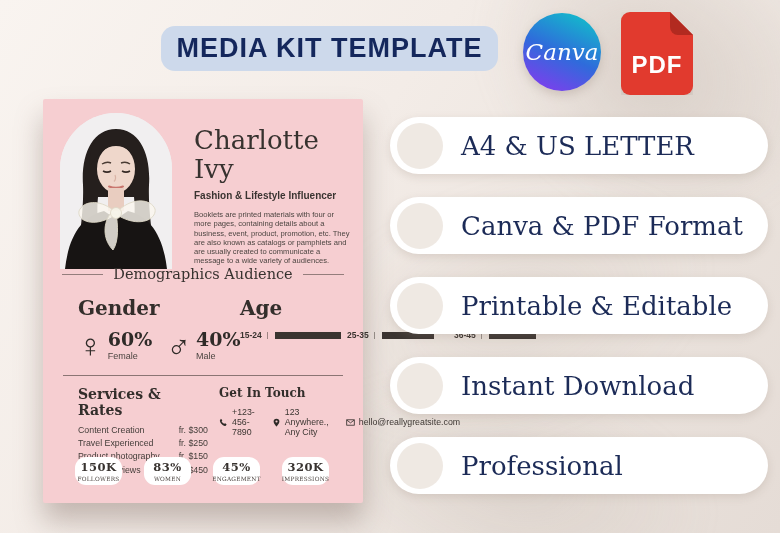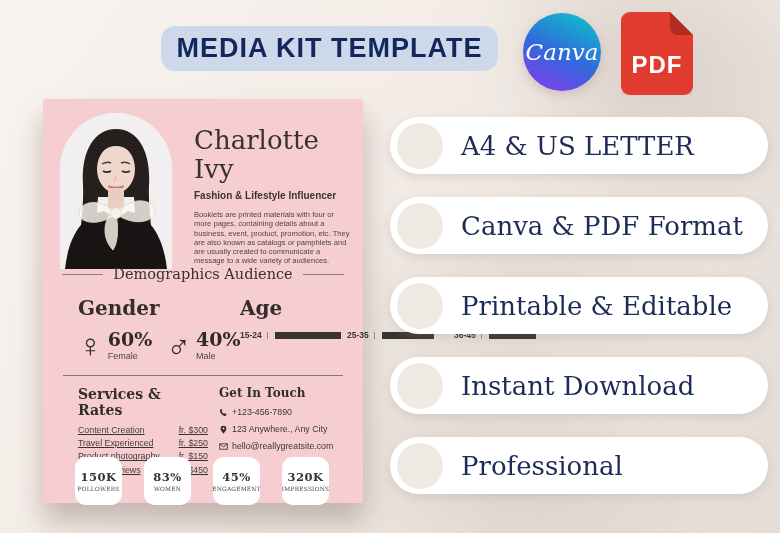--- a/index.html
+++ b/index.html
@@ -59,29 +59,29 @@
   .age-col { position:absolute; left:197px; top:197px; width:120px; }
   .age-rows { margin-top:10px; display:flex; flex-direction:row; gap:6px; }
   .age-row { display:flex; align-items:center; }
   .age-label { width:27px; font-size:8.5px; font-weight:bold; color:#3a3430; }
   .age-bar-wrap { border-left:1px solid rgba(68,58,54,.5); padding-left:7px; width:74px; }
   .age-bar { height:7px; background:#3a3430; }
 
   .card-divider { position:absolute; left:20px; top:276px; width:280px; border-top:1px solid rgba(68,58,54,.6); }
 
   .services-col { position:absolute; left:35px; top:287px; width:130px; }
-  .svc-rows { margin-top:6px;text-decoration:underline; }
+  .svc-rows { margin-top:6px; }
   .svc-row { display:flex; justify-content:space-between; font-size:8.8px; color:#433d39; line-height:1.5; }
   .contact-col { position:absolute; left:176px; top:287px; width:135px; }
-  .contact-rows { margin-top:7px; display:flex; flex-direction:column; gap:7px; }
+  .contact-rows { margin-top:7px; display:flex; flex-direction:row; gap:17px; }
   .contact-row { display:flex; align-items:center; gap:4px; font-size:8.8px; color:#3c3632; }
   .contact-row svg { width:9px; height:9px; flex:0 0 auto; }
 
   .stats-row { position:absolute; left:32px; top:358px; display:flex; gap:22px; }
-  .stat-tile { width:47px; height:48px; background:#fff; border-radius:11px;
+  .stat-tile { width:47px; height:28px; background:#fff; border-radius:11px;
                display:flex; flex-direction:column; align-items:center; justify-content:center; }
   .stat-value { font-family:"DejaVu Serif", serif; font-weight:bold; font-size:11.5px; color:#37322f; letter-spacing:.5px; }
   .stat-label { font-size:5.8px; letter-spacing:.25px; color:#4c4541; margin-top:2px; font-family:"DejaVu Serif", serif; }
 
   
   .feature-pill { position:absolute; left:390px; width:378px; height:57px; background:#fff; border-radius:29px;
                   display:flex; align-items:center; box-shadow:0 3px 8px rgba(150,132,120,.22); }
   .feature-dot { width:46px; height:46px; border-radius:50%; background:#efe9e3; margin-left:7px; flex:0 0 auto; }
   .feature-label { margin-left:18px; font-family:"DejaVu Serif", serif; font-size:26px; color:#1c2b57; white-space:nowrap; }
 </style>

